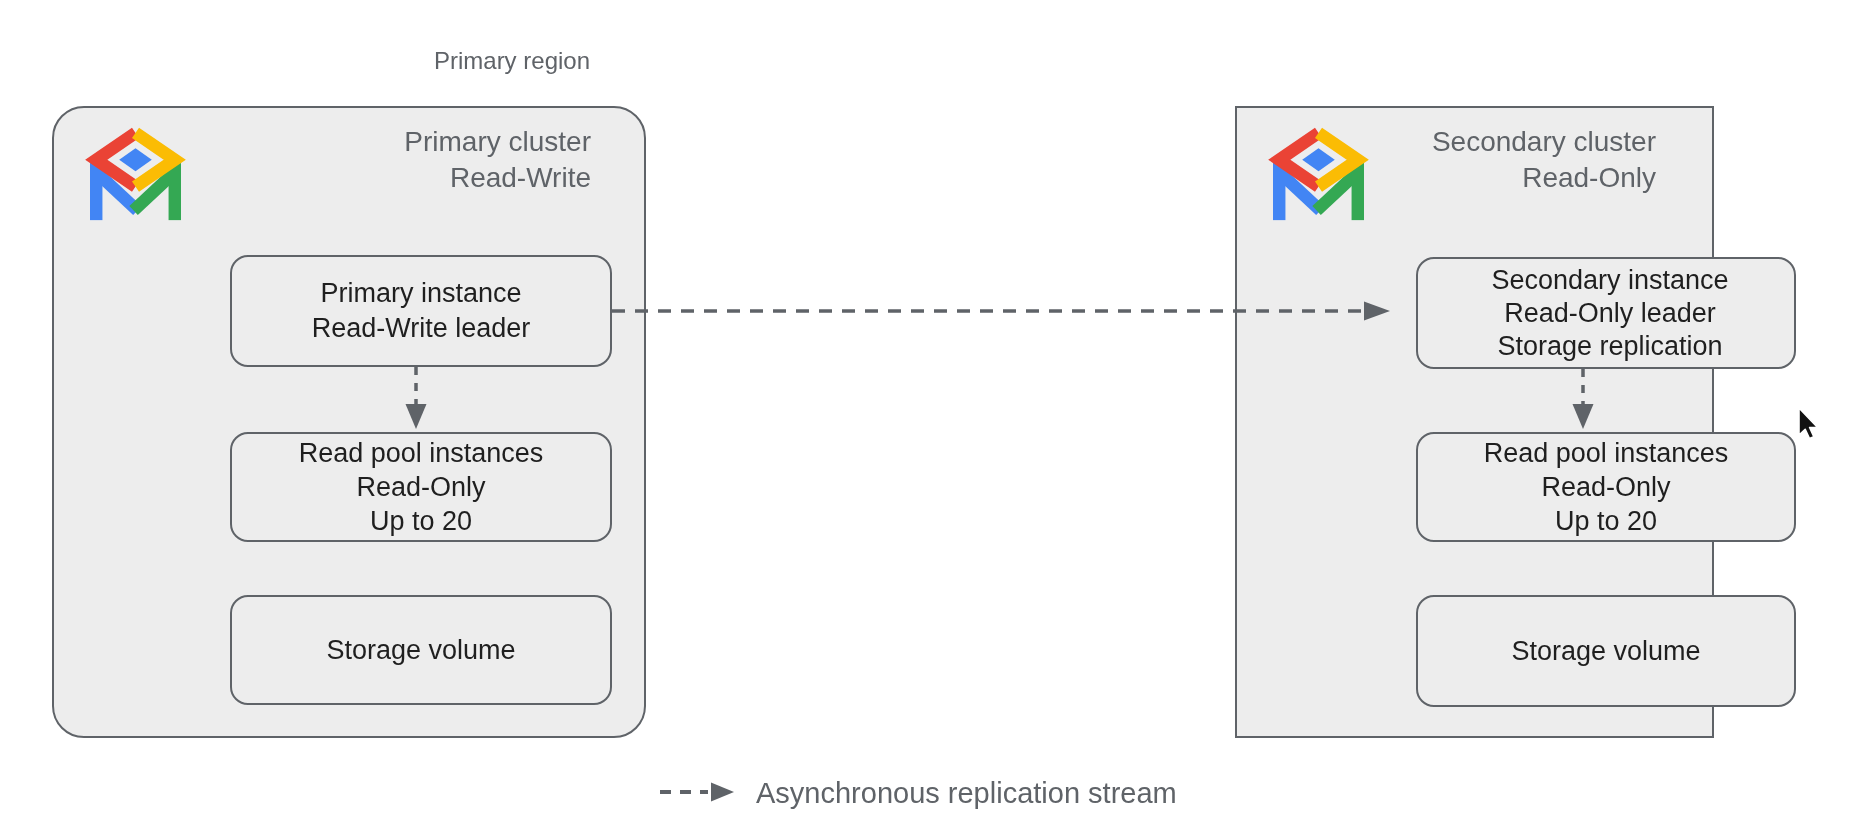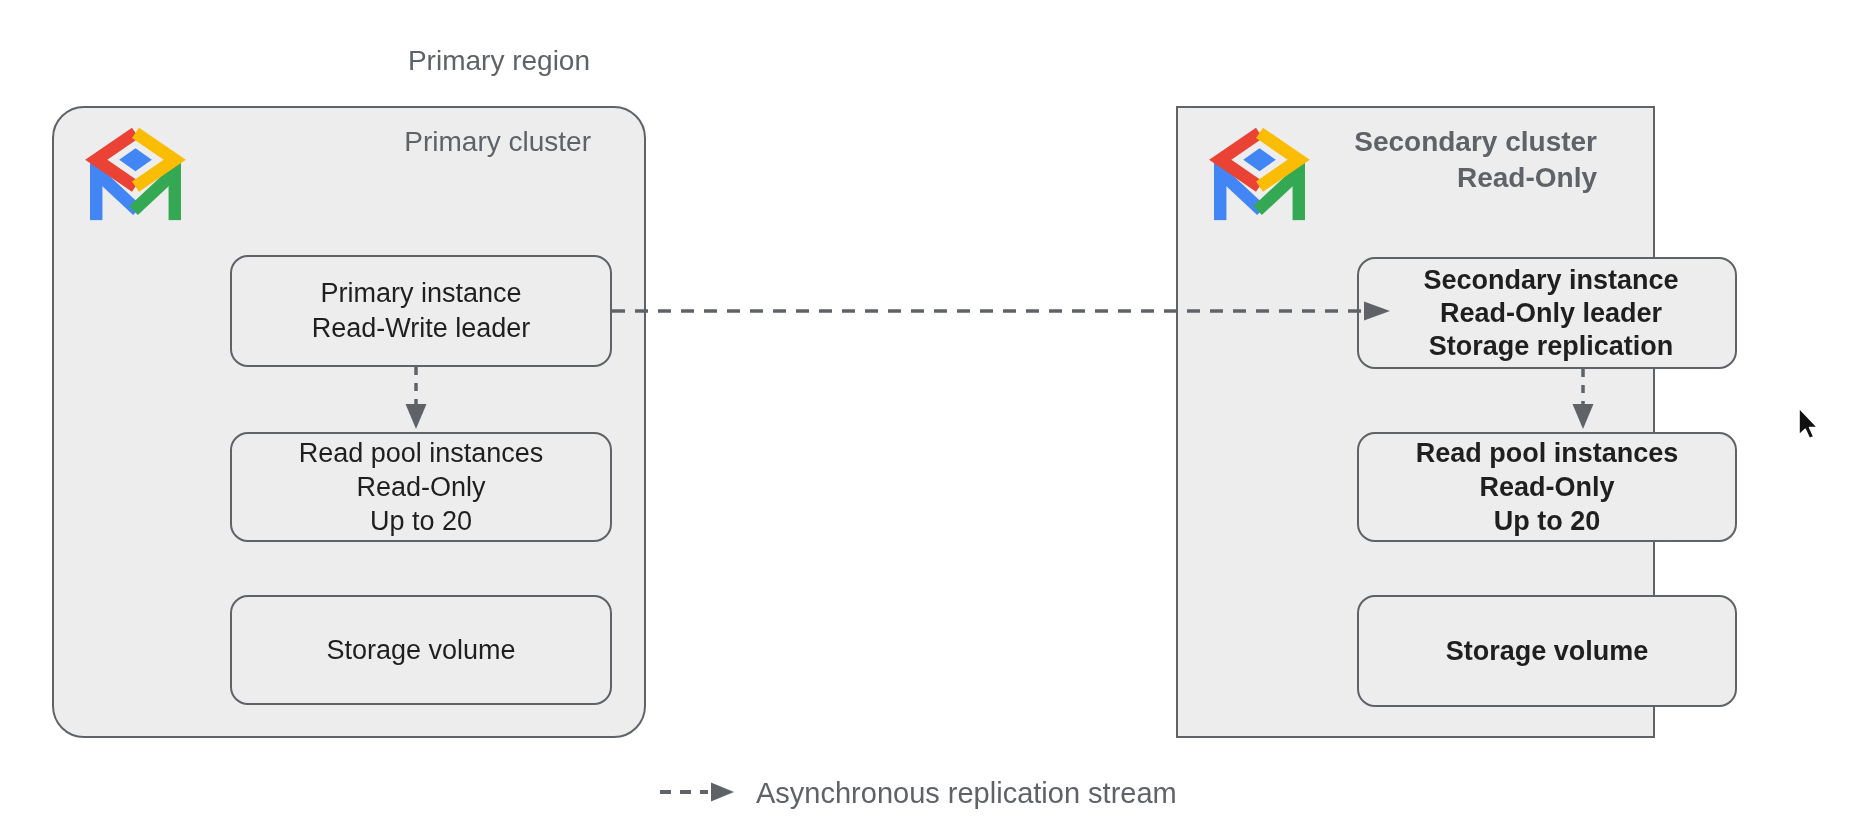--- a/index.html
+++ b/index.html
@@ -15,21 +15,21 @@
     --logo-green:#34a853;
     --logo-blue:#4285f4;
   }
   *{box-sizing:border-box;margin:0;padding:0;}
   html,body{background:var(--background);}
   body{font-family:"Liberation Sans","DejaVu Sans",sans-serif;}
   .canvas{
     position:relative;width:1868px;height:836px;background:var(--background);overflow:hidden;
   }
   .region-label{
-    position:absolute;color:var(--text-muted);font-size:28px;line-height:32px;
+    position:absolute;color:var(--text-muted);font-size:24px;line-height:32px;
     text-align:right;white-space:nowrap;
   }
   .cluster{
     position:absolute;background:var(--cluster-fill);
     border:2px solid var(--border-color);
   }
   .cluster-title{
     position:absolute;color:var(--text-muted);font-size:28px;line-height:36px;
     text-align:right;white-space:nowrap;
   }
@@ -61,36 +61,37 @@
         <path d="M17,54 L62,96" stroke="var(--logo-blue)" stroke-width="13" fill="none"></path>
         <path d="M58,96 L103,54" stroke="var(--logo-green)" stroke-width="13" fill="none"></path>
         <path d="M101,46 L101,106" stroke="var(--logo-green)" stroke-width="13" fill="none"></path>
         <path d="M60,15 L19,43 L60,71" stroke="var(--logo-red)" stroke-width="13" fill="none"></path>
         <path d="M60,15 L101,43 L60,71" stroke="var(--logo-yellow)" stroke-width="13" fill="none"></path>
         <polygon points="60,31 77,43 60,55 43,43" fill="var(--logo-blue)"></polygon>
       </svg>
     </div>
     <div class="cluster-title" style="top:16px;right:53px;">
       <span>Primary cluster</span>
+      <span>Read-Write</span>
     </div>
     <div class="node" style="left:176px;top:147px;width:382px;height:112px;line-height:35px;">
       <span>Primary instance</span>
       <span>Read-Write leader</span>
     </div>
     <div class="node" style="left:176px;top:324px;width:382px;height:110px;">
       <span>Read pool instances</span>
       <span>Read-Only</span>
       <span>Up to 20</span>
     </div>
     <div class="node" style="left:176px;top:487px;width:382px;height:110px;">
       <span>Storage volume</span>
     </div>
   </div>
 
-  <div class="cluster" style="left:1176px;top:106px;width:479px;height:632px;font-weight:bold;">
+  <div class="cluster" style="left:1235px;top:106px;width:479px;height:632px;">
     <div class="logo" style="left:24px;top:10px;width:115px;height:118px;">
       <svg width="115" height="118" viewBox="0 0 120 122">
         <path d="M19,46 L19,106" stroke="var(--logo-blue)" stroke-width="13" fill="none"></path>
         <path d="M17,54 L62,96" stroke="var(--logo-blue)" stroke-width="13" fill="none"></path>
         <path d="M58,96 L103,54" stroke="var(--logo-green)" stroke-width="13" fill="none"></path>
         <path d="M101,46 L101,106" stroke="var(--logo-green)" stroke-width="13" fill="none"></path>
         <path d="M60,15 L19,43 L60,71" stroke="var(--logo-red)" stroke-width="13" fill="none"></path>
         <path d="M60,15 L101,43 L60,71" stroke="var(--logo-yellow)" stroke-width="13" fill="none"></path>
         <polygon points="60,31 77,43 60,55 43,43" fill="var(--logo-blue)"></polygon>
       </svg>

